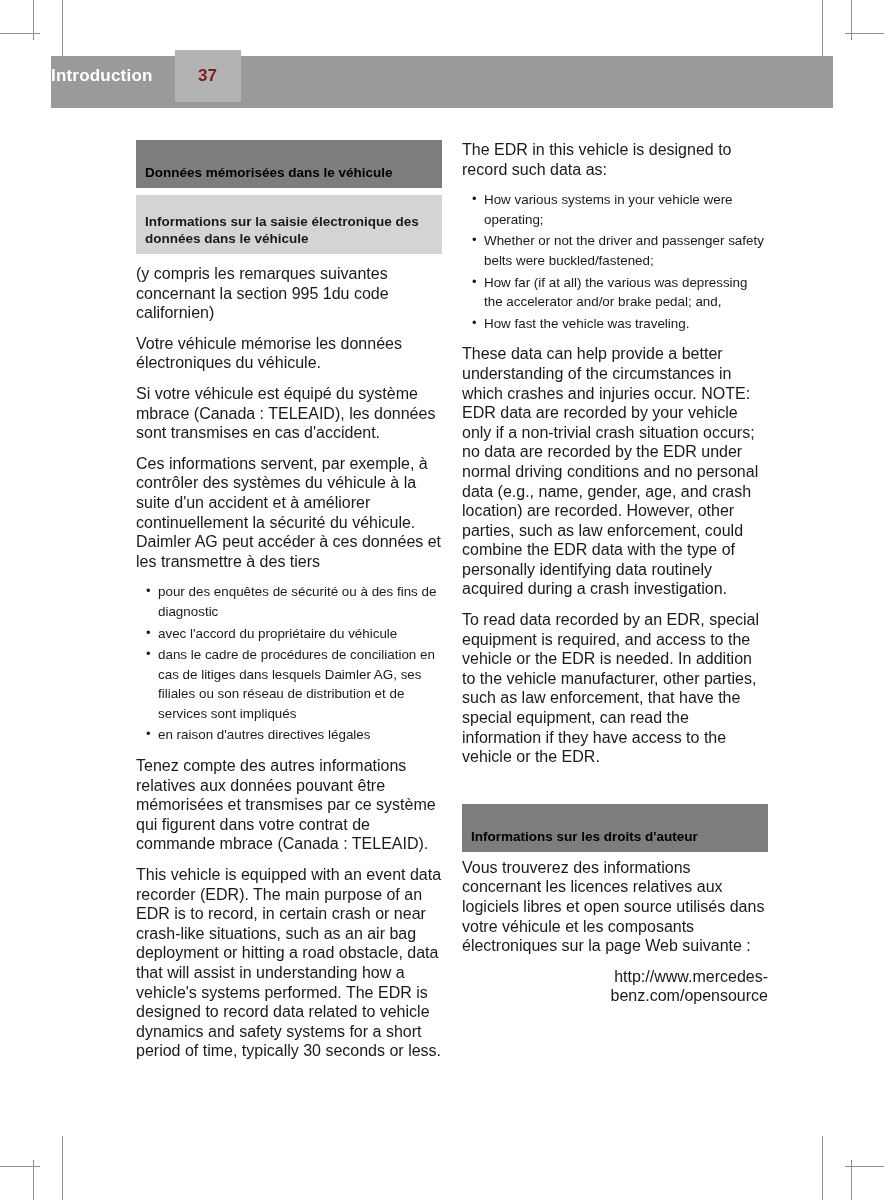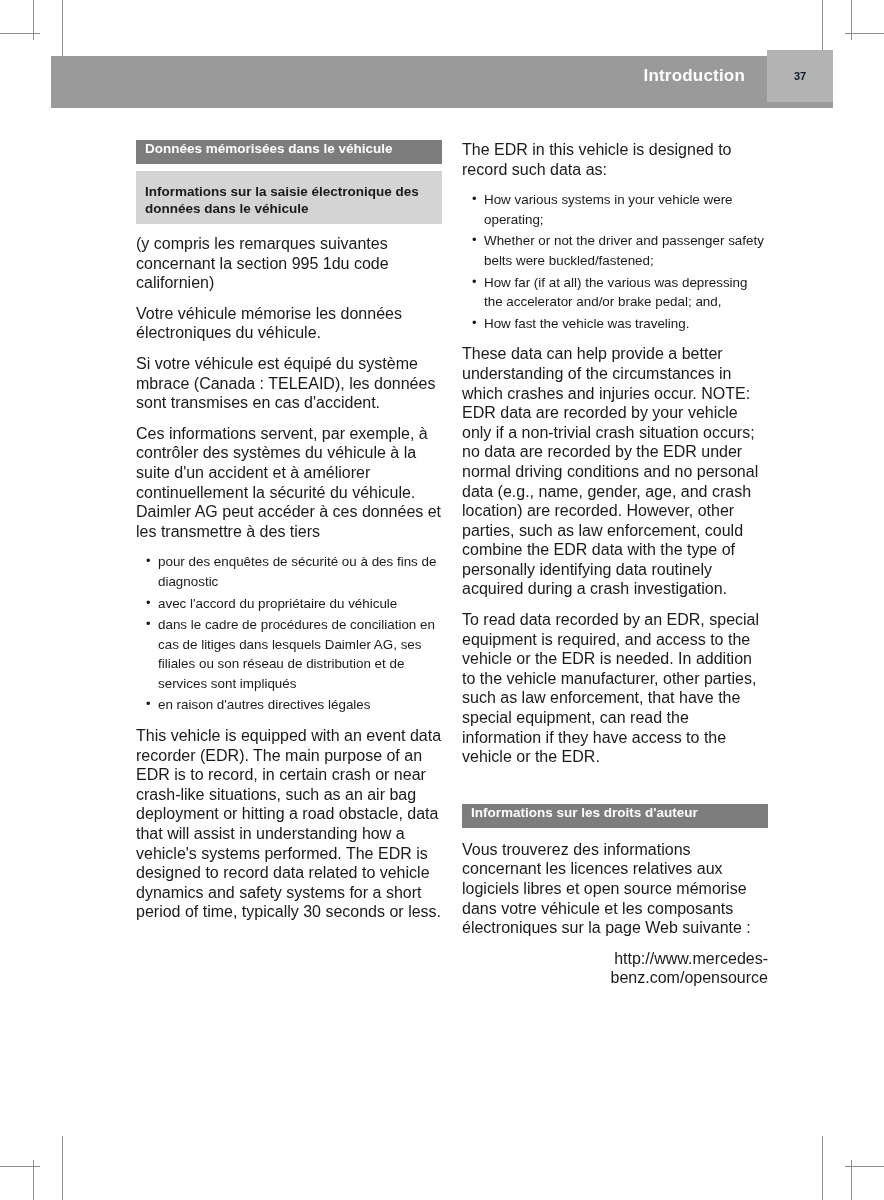--- a/index.html
+++ b/index.html
@@ -34,40 +34,39 @@
     background: #9a9a9a;
   }
   .header-inner {
     position: absolute;
     top: 56px;
     left: 51px;
     width: 782px;
     height: 40px;
     display: flex;
     align-items: center;
-    justify-content: flex-end;
   }
   .header-title {
     color: #ffffff;
     font-size: 17px;
     font-weight: bold;
     letter-spacing: 0.2px;
     margin-right: 22px;
   }
   .page-number-box {
     width: 66px;
     height: 52px;
     background: #b3b3b3;
     display: flex;
     align-items: center;
     justify-content: center;
   }
   .page-number {
-    color: #0f172a;
-    font-size: 11px;
+    color: #7f1d1d;
+    font-size: 17px;
     font-weight: bold;
   }
 
   
   .content {
     position: absolute;
     top: 140px;
     left: 0;
     width: 884px;
   }
@@ -75,37 +74,37 @@
     position: absolute;
     top: 0;
     width: 306px;
   }
   .col-left { left: 136px; }
   .col-right { left: 462px; }
 
   
   .h1-bar {
     background: #7d7d7d;
-    color: #ffffff;
+    color: #000000;
     font-size: 13.5px;
     font-weight: bold;
-    padding: 0 9px 7px 9px;
+    padding: 24px 9px 7px 9px;
     line-height: 17px;
     margin-bottom: 7px;
   }
   .h2-bar {
     background: #d4d4d4;
     color: #1a1a1a;
     font-size: 13.5px;
     font-weight: bold;
-    padding: 12px 9px 7px 9px;
+    padding: 18px 9px 7px 9px;
     line-height: 17px;
     margin-bottom: 10px;
   }
-  .h1-bar.tight { margin-bottom: 12px; }
+  .h1-bar.tight { margin-bottom: 6px; }
 
   
   p.body {
     font-size: 16px;
     line-height: 19.6px;
     margin: 0 0 11px 0;
     color: #1a1a1a;
   }
   p.body:last-child { margin-bottom: 12px; }
 
@@ -175,20 +174,21 @@
     <p class="body">Si votre véhicule est équipé du système mbrace (Canada : TELEAID), les données sont transmises en cas d'accident.</p>
     <p class="body">Ces informations servent, par exemple, à contrôler des systèmes du véhicule à la suite d'un accident et à améliorer continuellement la sécurité du véhicule. Daimler AG peut accéder à ces données et les transmettre à des tiers</p>
 
     <ul class="bullets">
       <li>pour des enquêtes de sécurité ou à des fins de diagnostic</li>
       <li>avec l'accord du propriétaire du véhicule</li>
       <li>dans le cadre de procédures de conciliation en cas de litiges dans lesquels Daimler AG, ses filiales ou son réseau de distribution et de services sont impliqués</li>
       <li>en raison d'autres directives légales</li>
     </ul>
 
+    <p class="body">Tenez compte des autres informations relatives aux données pouvant être mémorisées et transmises par ce système qui figurent dans votre contrat de commande mbrace (Canada : TELEAID).</p>
     <p class="body">This vehicle is equipped with an event data recorder (EDR). The main purpose of an EDR is to record, in certain crash or near crash-like situations, such as an air bag deployment or hitting a road obstacle, data that will assist in understanding how a vehicle's systems performed. The EDR is designed to record data related to vehicle dynamics and safety systems for a short period of time, typically 30 seconds or less.</p>
   </div>
 
   <div class="col col-right">
 
     <p class="body">The EDR in this vehicle is designed to record such data as:</p>
 
     <ul class="bullets">
       <li>How various systems in your vehicle were operating;</li>
       <li>Whether or not the driver and passenger safety belts were buckled/fastened;</li>
@@ -196,17 +196,17 @@
       <li>How fast the vehicle was traveling.</li>
     </ul>
 
     <p class="body">These data can help provide a better understanding of the circumstances in which crashes and injuries occur. NOTE: EDR data are recorded by your vehicle only if a non-trivial crash situation occurs; no data are recorded by the EDR under normal driving conditions and no personal data (e.g., name, gender, age, and crash location) are recorded. However, other parties, such as law enforcement, could combine the EDR data with the type of personally identifying data routinely acquired during a crash investigation.</p>
     <p class="body">To read data recorded by an EDR, special equipment is required, and access to the vehicle or the EDR is needed. In addition to the vehicle manufacturer, other parties, such as law enforcement, that have the special equipment, can read the information if they have access to the vehicle or the EDR.</p>
 
     <div class="spacer-lg"></div>
 
     <div class="h1-bar tight">Informations sur les droits d'auteur</div>
 
-    <p class="body">Vous trouverez des informations concernant les licences relatives aux logiciels libres et open source mémorise dans votre véhicule et les composants électroniques sur la page Web suivante :</p>
+    <p class="body">Vous trouverez des informations concernant les licences relatives aux logiciels libres et open source utilisés dans votre véhicule et les composants électroniques sur la page Web suivante :</p>
     <p class="body url-block">http://www.mercedes-benz.com/opensource</p>
   </div>
 
 </div>
 
 </body></html>

